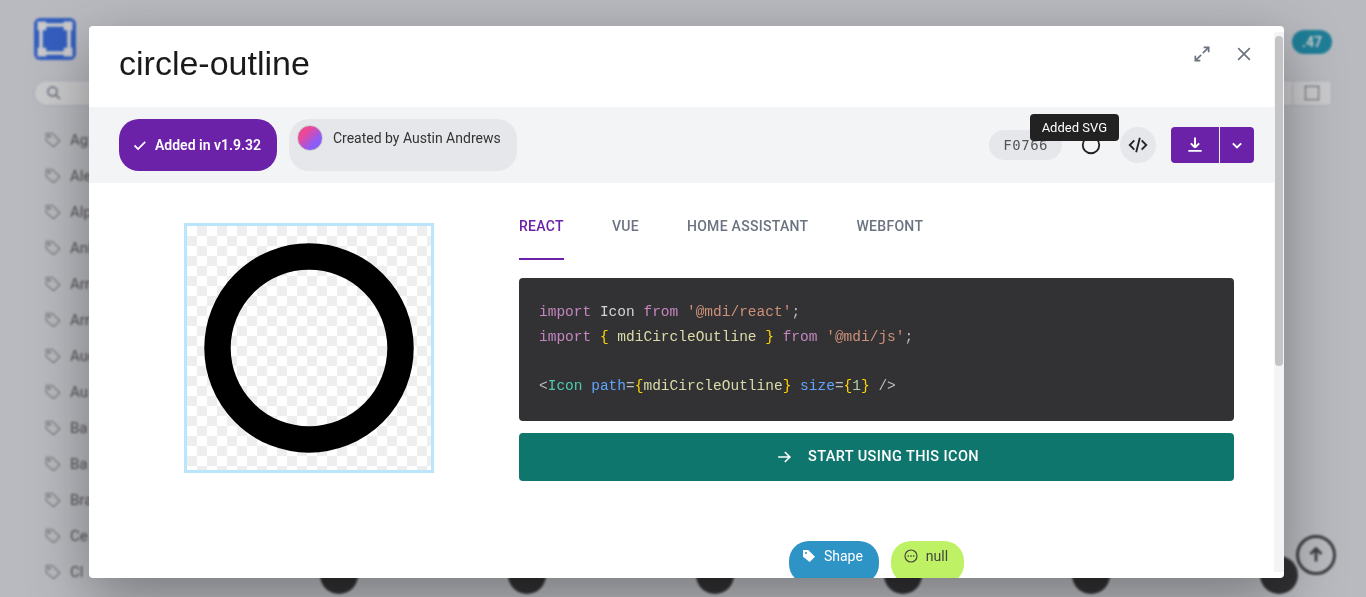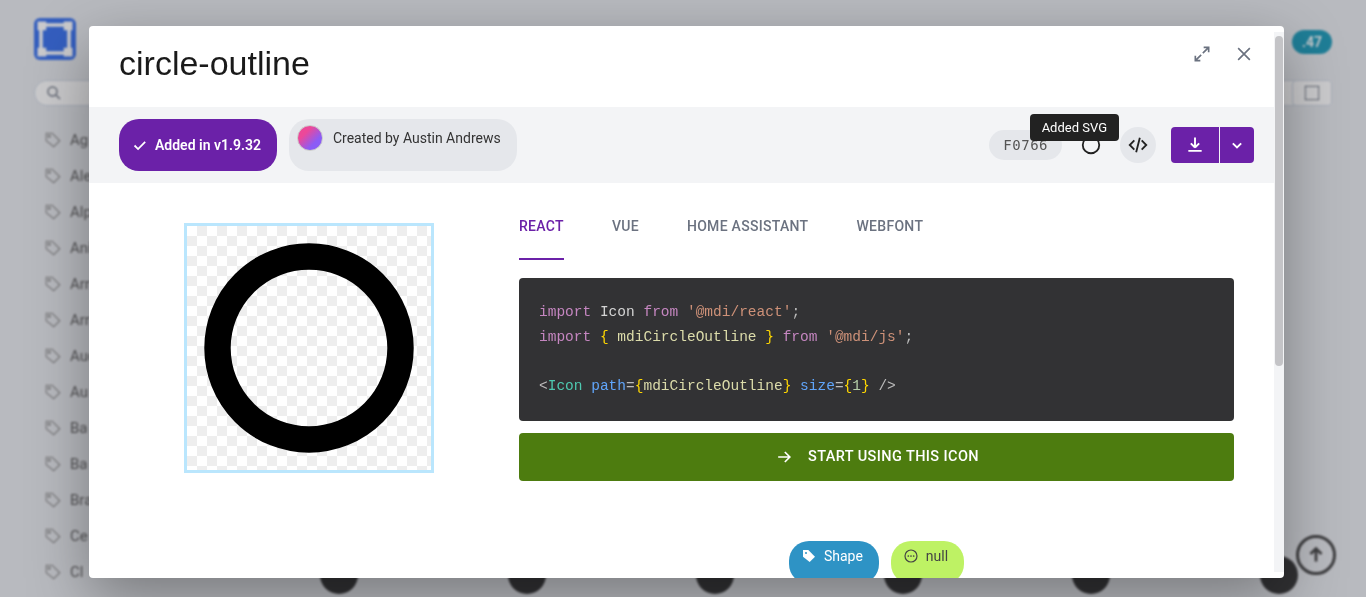--- a/index.html
+++ b/index.html
@@ -73,21 +73,21 @@
     .tab.active{color:#6b21a8;border-bottom-color:#6b21a8}
     .code-block{background:#323234;color:#d4d4d4;font-family:'Courier New',monospace;font-size:14.5px;line-height:1.7;padding:22px 20px;border-radius:4px;margin-top:18px;white-space:pre}
     .code-block .kw{color:#c586c0}
     .code-block .id{color:#dcdcaa}
     .code-block .str{color:#ce9178}
     .code-block .comp{color:#4ec9b0}
     .code-block .attr{color:#60a5fa}
     .code-block .punc{color:#bbb}
     .code-block .num{color:#b5cea8}
     .code-block .br{color:#ffd700}
-    .cta{margin-top:12px;background:#4d7c0f;color:#fff;padding:14px 0;border-radius:4px;display:flex;gap:14px;align-items:center;justify-content:center;font-size:14.5px;font-weight:500;letter-spacing:.4px;cursor:pointer}
+    .cta{margin-top:12px;background:#0f766e;color:#fff;padding:14px 0;border-radius:4px;display:flex;gap:14px;align-items:center;justify-content:center;font-size:14.5px;font-weight:500;letter-spacing:.4px;cursor:pointer}
     .cta svg{width:20px;height:20px;stroke:#fff;stroke-width:2;fill:none}
 
     .tags-row{margin-top:60px;display:flex;gap:12px;justify-content:center}
     .tag-chip{border-radius:20px;padding:7px 16px 20px 12px;font-size:14px;display:flex;align-items:center;gap:7px}
     .tag-chip.main{background:#2e93c5;color:#fff}
     .tag-chip.plain{background:#bef264;color:#444}
     .tag-chip svg{width:16px;height:16px}
   </style>
 </head>
 <body>

